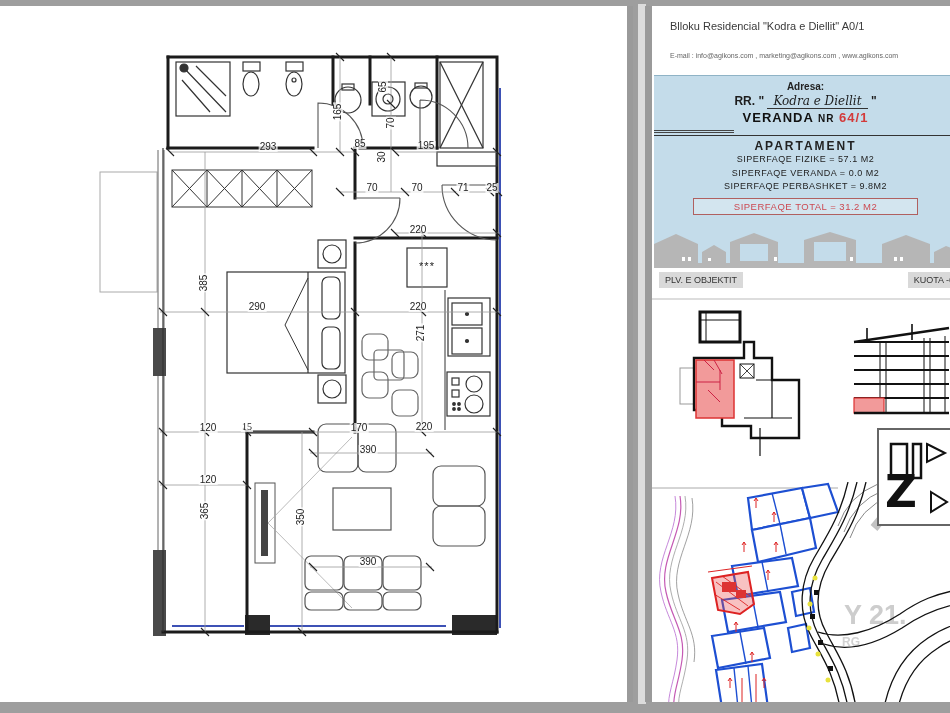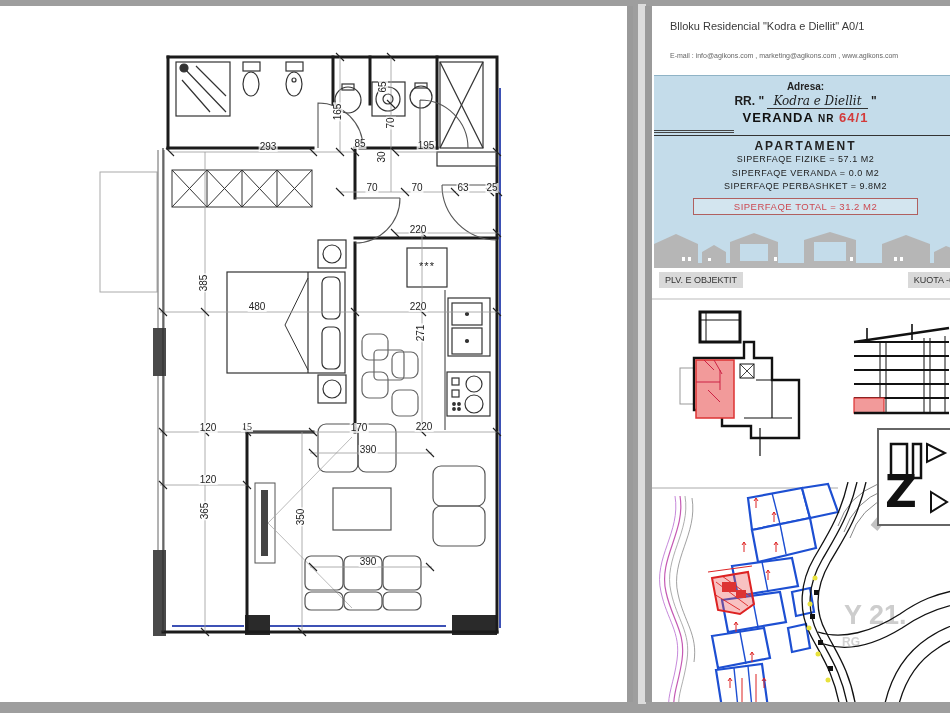--- a/index.html
+++ b/index.html
@@ -203,25 +203,25 @@
     <span class="kitchen-label">***</span>
   <span class="dim-label" style="left: 268px; top: 147px; transform: translate(-50%, -50%) rotate(0deg);">293</span>
       <span class="dim-label" style="left: 338px; top: 112px; transform: translate(-50%, -50%) rotate(-90deg);">165</span>
       <span class="dim-label" style="left: 383px; top: 87px; transform: translate(-50%, -50%) rotate(-90deg);">65</span>
       <span class="dim-label" style="left: 391px; top: 123px; transform: translate(-50%, -50%) rotate(-90deg);">70</span>
       <span class="dim-label" style="left: 360px; top: 144px; transform: translate(-50%, -50%) rotate(0deg);">85</span>
       <span class="dim-label" style="left: 382px; top: 157px; transform: translate(-50%, -50%) rotate(-90deg);">30</span>
       <span class="dim-label" style="left: 426px; top: 146px; transform: translate(-50%, -50%) rotate(0deg);">195</span>
       <span class="dim-label" style="left: 372px; top: 188px; transform: translate(-50%, -50%) rotate(0deg);">70</span>
       <span class="dim-label" style="left: 417px; top: 188px; transform: translate(-50%, -50%) rotate(0deg);">70</span>
-      <span class="dim-label" style="left: 463px; top: 188px; transform: translate(-50%, -50%) rotate(0deg);">63</span>
+      <span class="dim-label" style="left: 463px; top: 188px; transform: translate(-50%, -50%) rotate(0deg);">71</span>
       <span class="dim-label" style="left: 492px; top: 188px; transform: translate(-50%, -50%) rotate(0deg);">25</span>
       <span class="dim-label" style="left: 418px; top: 230px; transform: translate(-50%, -50%) rotate(0deg);">220</span>
       <span class="dim-label" style="left: 204px; top: 283px; transform: translate(-50%, -50%) rotate(-90deg);">385</span>
-      <span class="dim-label" style="left: 257px; top: 307px; transform: translate(-50%, -50%) rotate(0deg);">480</span>
+      <span class="dim-label" style="left: 257px; top: 307px; transform: translate(-50%, -50%) rotate(0deg);">290</span>
       <span class="dim-label" style="left: 418px; top: 307px; transform: translate(-50%, -50%) rotate(0deg);">220</span>
       <span class="dim-label" style="left: 421px; top: 333px; transform: translate(-50%, -50%) rotate(-90deg);">271</span>
       <span class="dim-label" style="left: 208px; top: 428px; transform: translate(-50%, -50%) rotate(0deg);">120</span>
       <span class="dim-label" style="left: 247px; top: 427px; transform: translate(-50%, -50%) rotate(0deg); font-family: Liberation Serif, serif;">15</span>
       <span class="dim-label" style="left: 312px; top: 428px; transform: translate(-50%, -50%) rotate(0deg); margin-left: 47px;">170</span>
       <span class="dim-label" style="left: 424px; top: 427px; transform: translate(-50%, -50%) rotate(0deg);">220</span>
       <span class="dim-label" style="left: 368px; top: 450px; transform: translate(-50%, -50%) rotate(0deg);">390</span>
       <span class="dim-label" style="left: 208px; top: 480px; transform: translate(-50%, -50%) rotate(0deg);">120</span>
       <span class="dim-label" style="left: 205px; top: 511px; transform: translate(-50%, -50%) rotate(-90deg);">365</span>
       <span class="dim-label" style="left: 301px; top: 517px; transform: translate(-50%, -50%) rotate(-90deg);">350</span>

